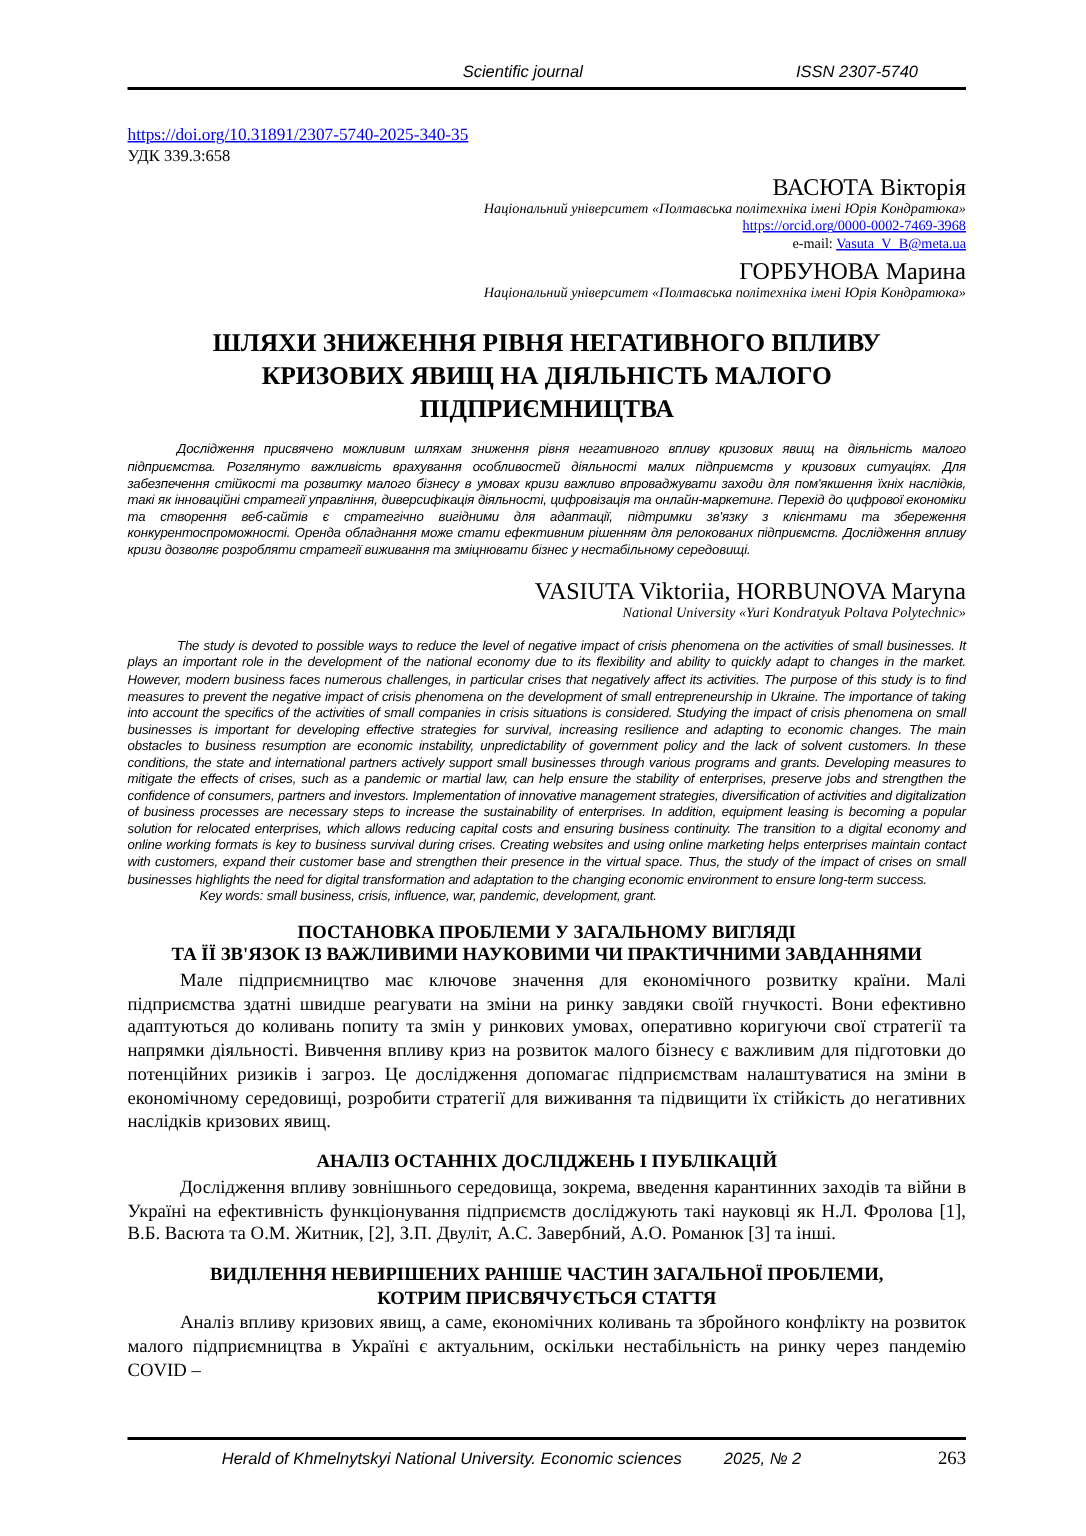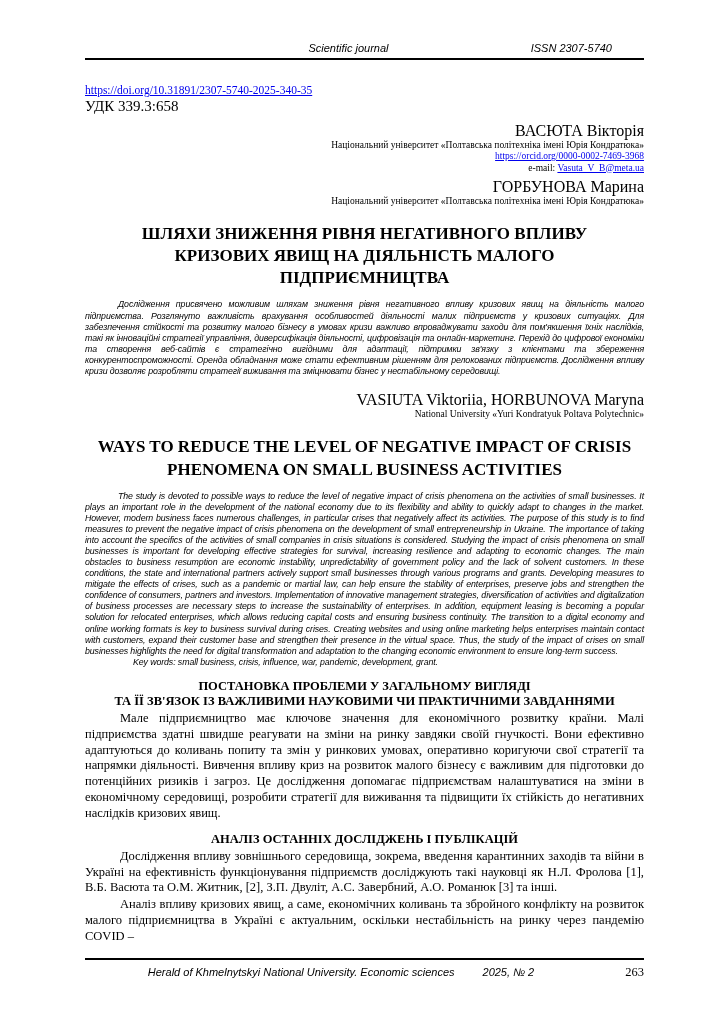--- a/index.html
+++ b/index.html
@@ -29,26 +29,26 @@
     border-bottom: 2px solid #000;
     padding-bottom: 4px;
   }
   .running-head .spacer { flex: 1; }
   .running-head .center { flex: 0 0 auto; }
   .running-head .right { flex: 1; text-align: right; padding-right: 32px; }
 
   
   .doi-line { margin-top: 24px; font-size: 11.5px; }
   a.link { color: #0000EE; text-decoration: underline; cursor: pointer; }
-  .udc-line { margin-top: 2px; font-size: 15px; }
+  .udc-line { margin-top: 2px; font-size: 11px; }
 
   
   .authors-ua { margin-top: 6px; text-align: right; }
   .author-name { font-size: 16px; line-height: 1.2; margin-top: 3px; }
-  .affiliation { font-size: 9.5px; line-height: 1.18; }
+  .affiliation { font-size: 9.5px; line-height: 1.18; font-style: italic; }
   .small-line { font-size: 9.5px; line-height: 1.18; }
 
   
   .title {
     margin-top: 16px;
     text-align: center;
     font-weight: bold;
     font-size: 17px;
     line-height: 1.3;
     padding: 0 8px;
@@ -145,34 +145,35 @@
 
   <div class="abstract">
     <p class="abstract-text">Дослідження присвячено можливим шляхам зниження рівня негативного впливу кризових явищ на діяльність малого підприємства. Розглянуто важливість врахування особливостей діяльності малих підприємств у кризових ситуаціях. Для забезпечення стійкості та розвитку малого бізнесу в умовах кризи важливо впроваджувати заходи для пом'якшення їхніх наслідків, такі як інноваційні стратегії управління, диверсифікація діяльності, цифровізація та онлайн-маркетинг. Перехід до цифрової економіки та створення веб-сайтів є стратегічно вигідними для адаптації, підтримки зв'язку з клієнтами та збереження конкурентоспроможності. Оренда обладнання може стати ефективним рішенням для релокованих підприємств. Дослідження впливу кризи дозволяє розробляти стратегії виживання та зміцнювати бізнес у нестабільному середовищі.</p>
   </div>
 
   <div class="authors-en">
     <div class="author-name">VASIUTA Viktoriia, HORBUNOVA Maryna</div>
     <div class="affiliation">National University «Yuri Kondratyuk Poltava Polytechnic»</div>
   </div>
 
-  <div class="title">WAYS TO REDUCE THE LEVEL OF NEGATIVE IMPACT OF CRISIS PHENOMENA ON SMALL BUSINESS ACTIVITIES</div>
 
   <div class="abstract">
     <p class="abstract-text">The study is devoted to possible ways to reduce the level of negative impact of crisis phenomena on the activities of small businesses. It plays an important role in the development of the national economy due to its flexibility and ability to quickly adapt to changes in the market. However, modern business faces numerous challenges, in particular crises that negatively affect its activities. The purpose of this study is to find measures to prevent the negative impact of crisis phenomena on the development of small entrepreneurship in Ukraine. The importance of taking into account the specifics of the activities of small companies in crisis situations is considered. Studying the impact of crisis phenomena on small businesses is important for developing effective strategies for survival, increasing resilience and adapting to economic changes. The main obstacles to business resumption are economic instability, unpredictability of government policy and the lack of solvent customers. In these conditions, the state and international partners actively support small businesses through various programs and grants. Developing measures to mitigate the effects of crises, such as a pandemic or martial law, can help ensure the stability of enterprises, preserve jobs and strengthen the confidence of consumers, partners and investors. Implementation of innovative management strategies, diversification of activities and digitalization of business processes are necessary steps to increase the sustainability of enterprises. In addition, equipment leasing is becoming a popular solution for relocated enterprises, which allows reducing capital costs and ensuring business continuity. The transition to a digital economy and online working formats is key to business survival during crises. Creating websites and using online marketing helps enterprises maintain contact with customers, expand their customer base and strengthen their presence in the virtual space. Thus, the study of the impact of crises on small businesses highlights the need for digital transformation and adaptation to the changing economic environment to ensure long-term success.</p>
     <p class="keywords">Key words: small business, crisis, influence, war, pandemic, development, grant.</p>
   </div>
 
   <div class="section-heading">ПОСТАНОВКА ПРОБЛЕМИ У ЗАГАЛЬНОМУ ВИГЛЯДІ
 ТА ЇЇ ЗВ'ЯЗОК ІЗ ВАЖЛИВИМИ НАУКОВИМИ ЧИ ПРАКТИЧНИМИ ЗАВДАННЯМИ</div>
   <p class="section-body">Мале підприємництво має ключове значення для економічного розвитку країни. Малі підприємства здатні швидше реагувати на зміни на ринку завдяки своїй гнучкості. Вони ефективно адаптуються до коливань попиту та змін у ринкових умовах, оперативно коригуючи свої стратегії та напрямки діяльності. Вивчення впливу криз на розвиток малого бізнесу є важливим для підготовки до потенційних ризиків і загроз. Це дослідження допомагає підприємствам налаштуватися на зміни в економічному середовищі, розробити стратегії для виживання та підвищити їх стійкість до негативних наслідків кризових явищ.</p>
 
   <div class="section-heading">АНАЛІЗ ОСТАННІХ ДОСЛІДЖЕНЬ І ПУБЛІКАЦІЙ</div>
   <p class="section-body">Дослідження впливу зовнішнього середовища, зокрема, введення карантинних заходів та війни в Україні на ефективність функціонування підприємств досліджують такі науковці як Н.Л. Фролова [1], В.Б. Васюта та О.М. Житник, [2],  З.П. Двуліт, А.С. Завербний, А.О. Романюк [3] та інші.</p>
 
+  <div class="section-heading">ВИДІЛЕННЯ НЕВИРІШЕНИХ РАНІШЕ ЧАСТИН ЗАГАЛЬНОЇ ПРОБЛЕМИ,
+КОТРИМ ПРИСВЯЧУЄТЬСЯ СТАТТЯ</div>
   <p class="section-body">Аналіз впливу кризових явищ, а саме, економічних коливань та збройного конфлікту на розвиток малого підприємництва в Україні є актуальним, оскільки нестабільність на ринку через пандемію COVID –</p>
 
   <div class="footer">
     <div class="footer-center">
       <span>Herald of Khmelnytskyi National University. Economic sciences</span><span class="footer-issue">2025, № 2</span>
     </div>
     <div class="footer-page">263</div>
   </div>
 
 </div>

